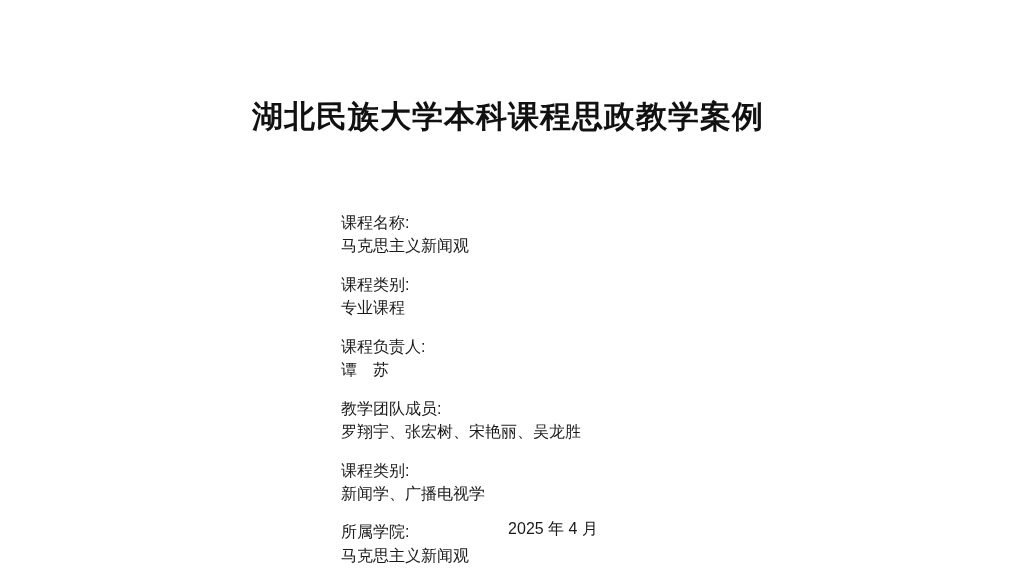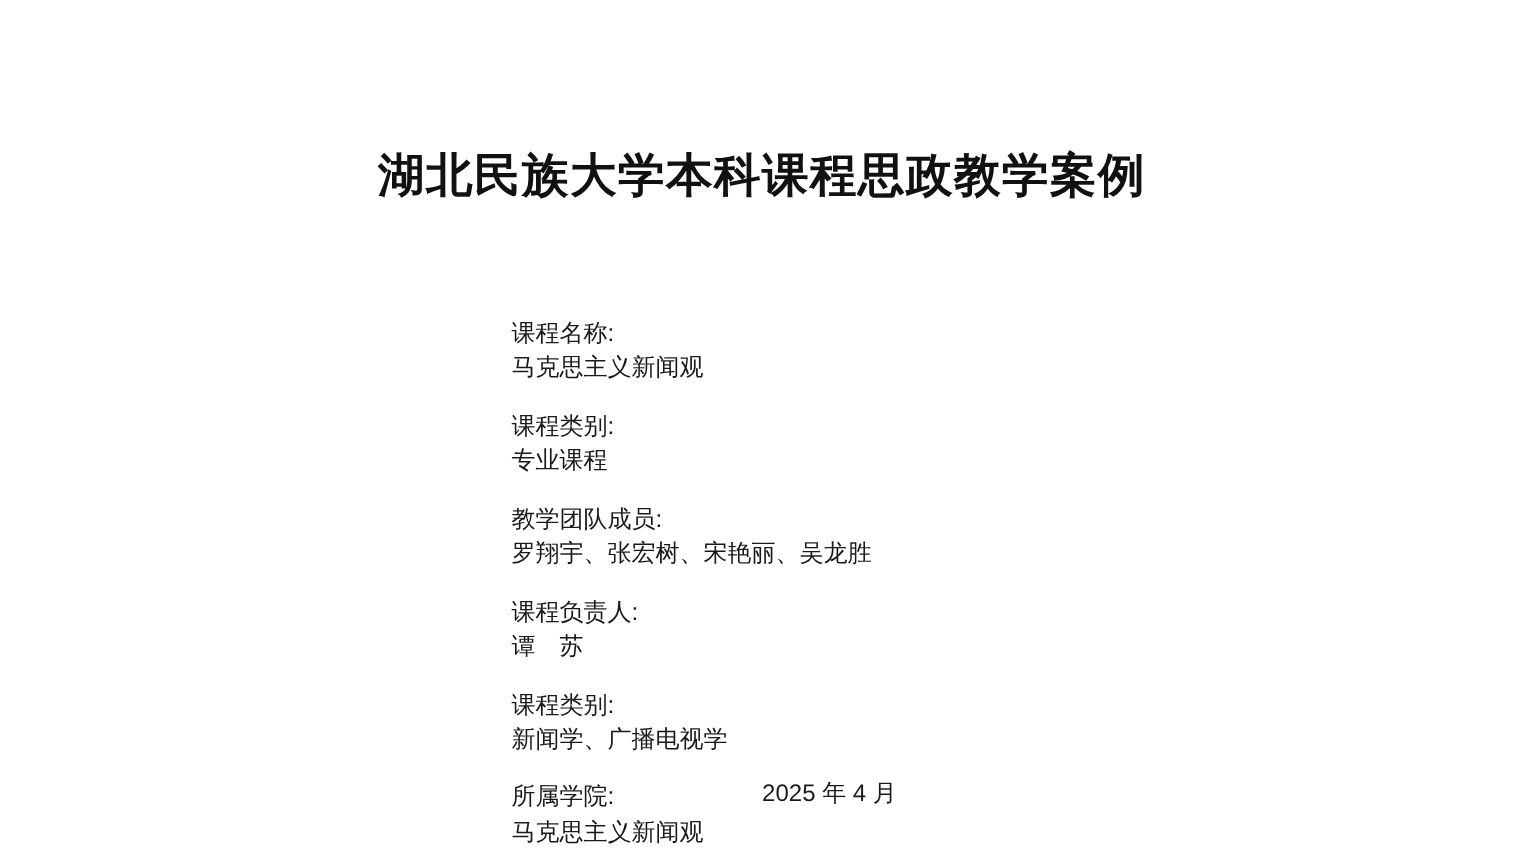--- a/index.html
+++ b/index.html
@@ -79,27 +79,27 @@
       <span class="field-label">课程名称:</span>
       <span class="field-value">马克思主义新闻观</span>
     </div>
 
     <div class="field-row">
       <span class="field-label">课程类别:</span>
       <span class="field-value">专业课程</span>
     </div>
 
     <div class="field-row">
-      <span class="field-label">教学团队成员:</span>
-      <span class="field-value">罗翔宇、张宏树、宋艳丽、吴龙胜</span>
+      <span class="field-label">课程负责人:</span>
+      <span class="field-value">谭　苏</span>
     </div>
 
     <div class="field-row">
-      <span class="field-label">课程负责人:</span>
-      <span class="field-value">谭　苏</span>
+      <span class="field-label">教学团队成员:</span>
+      <span class="field-value">罗翔宇、张宏树、宋艳丽、吴龙胜</span>
     </div>
 
     <div class="field-row">
       <span class="field-label">课程类别:</span>
       <span class="field-value">新闻学、广播电视学</span>
     </div>
 
     <div class="field-row">
       <span class="field-label">所属学院:</span>
       <span class="field-value">马克思主义新闻观</span>

